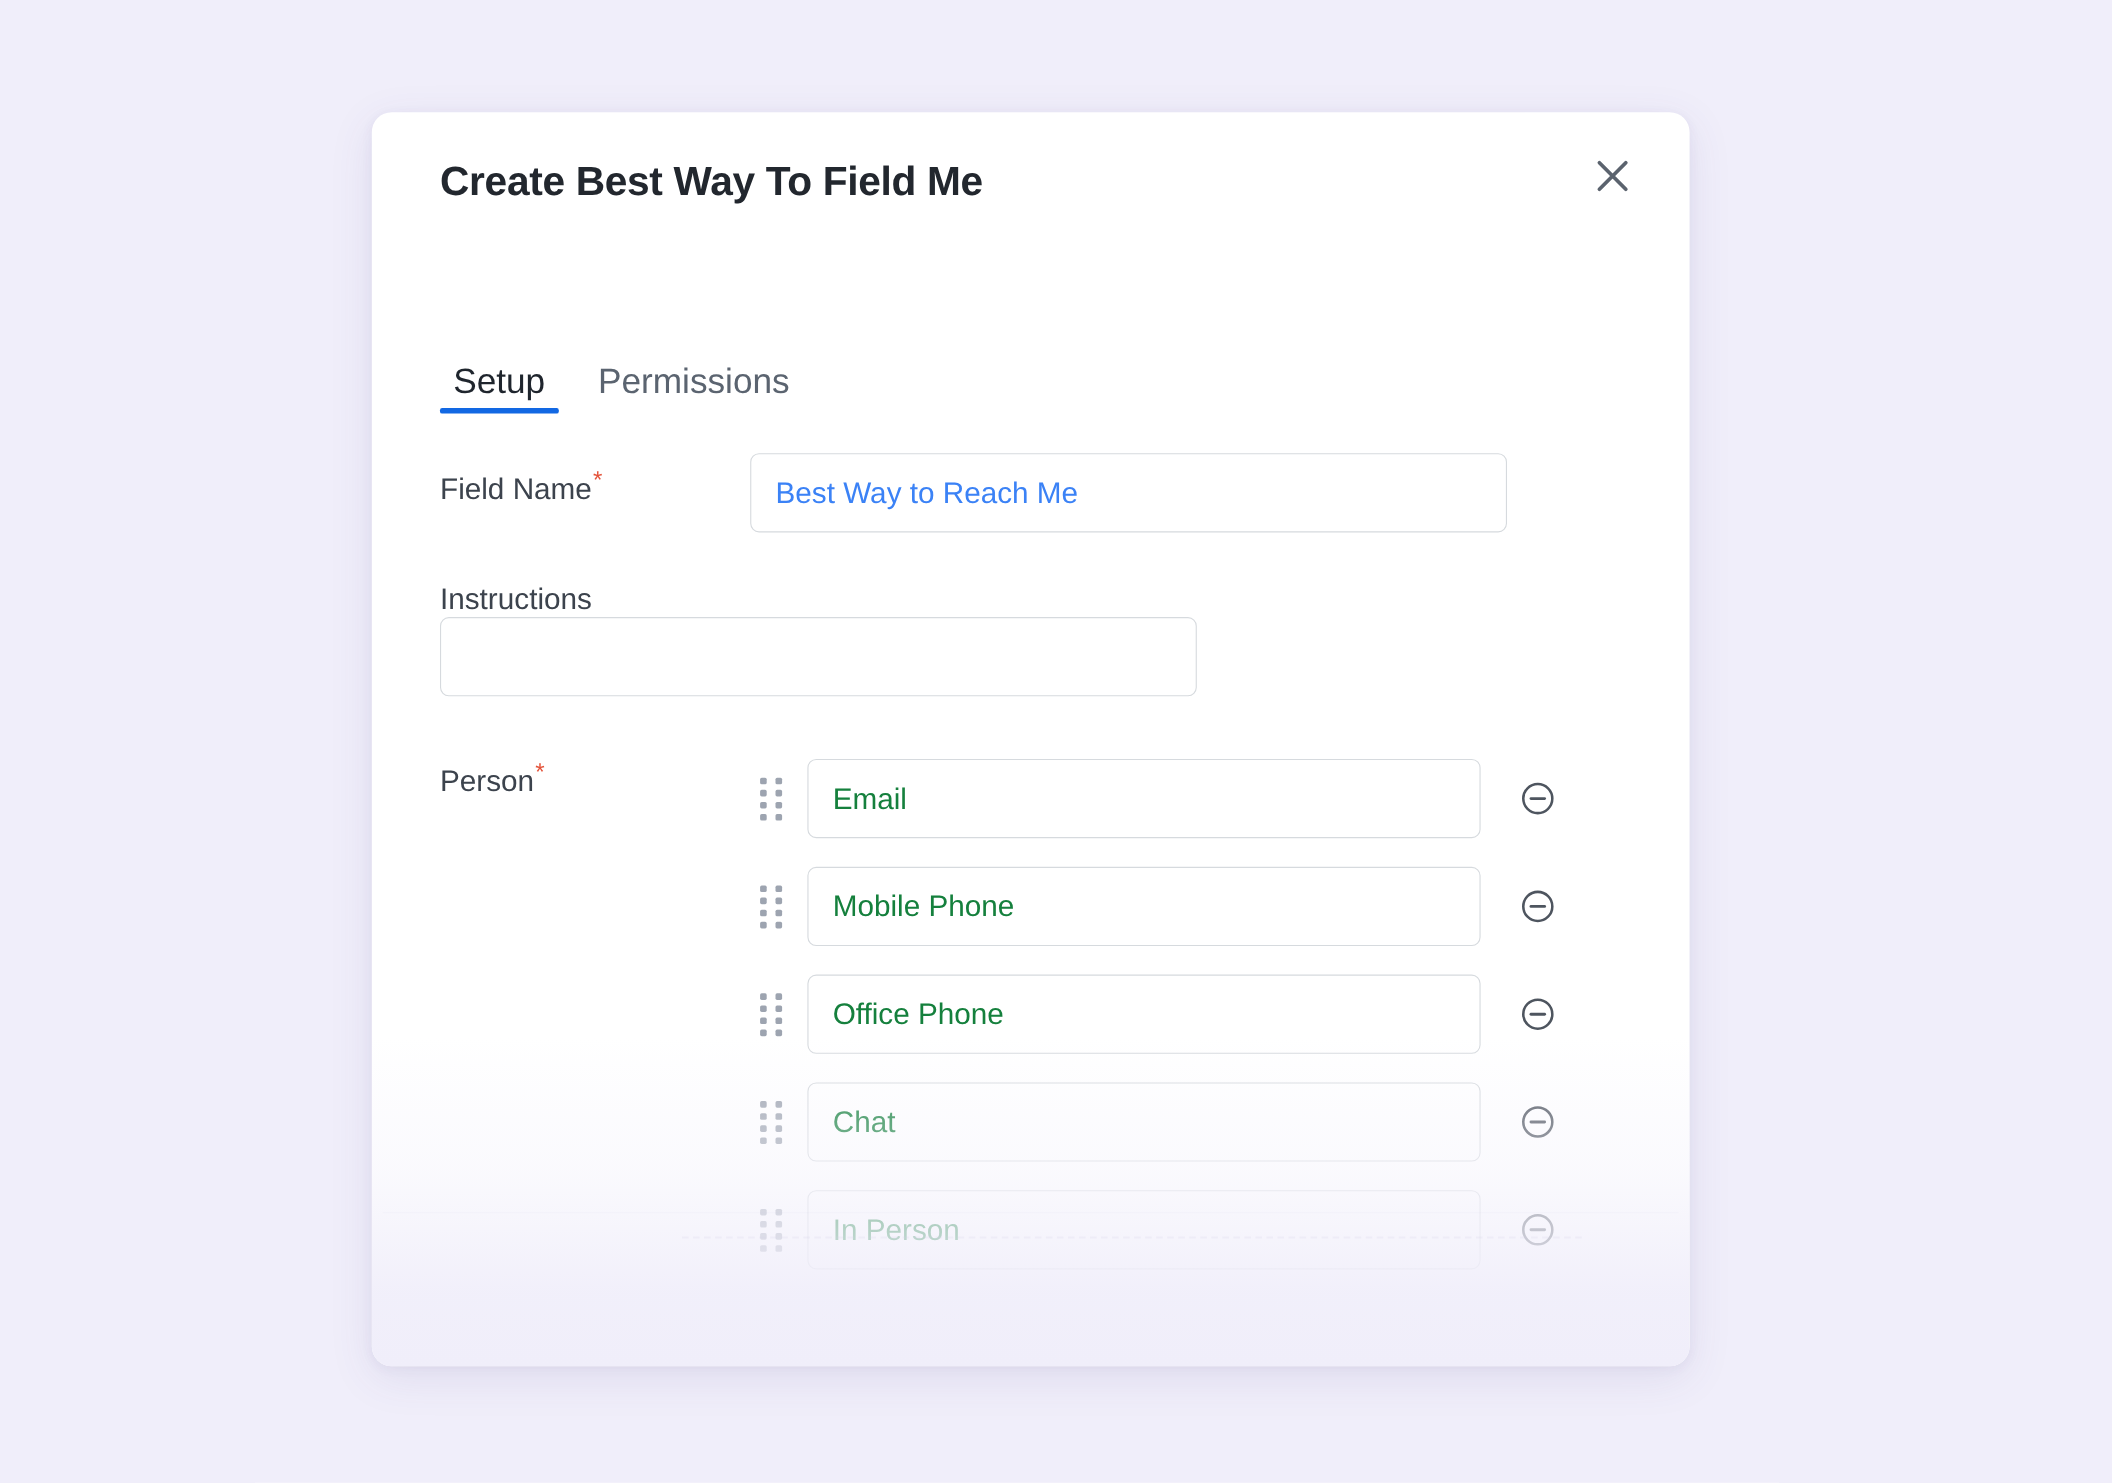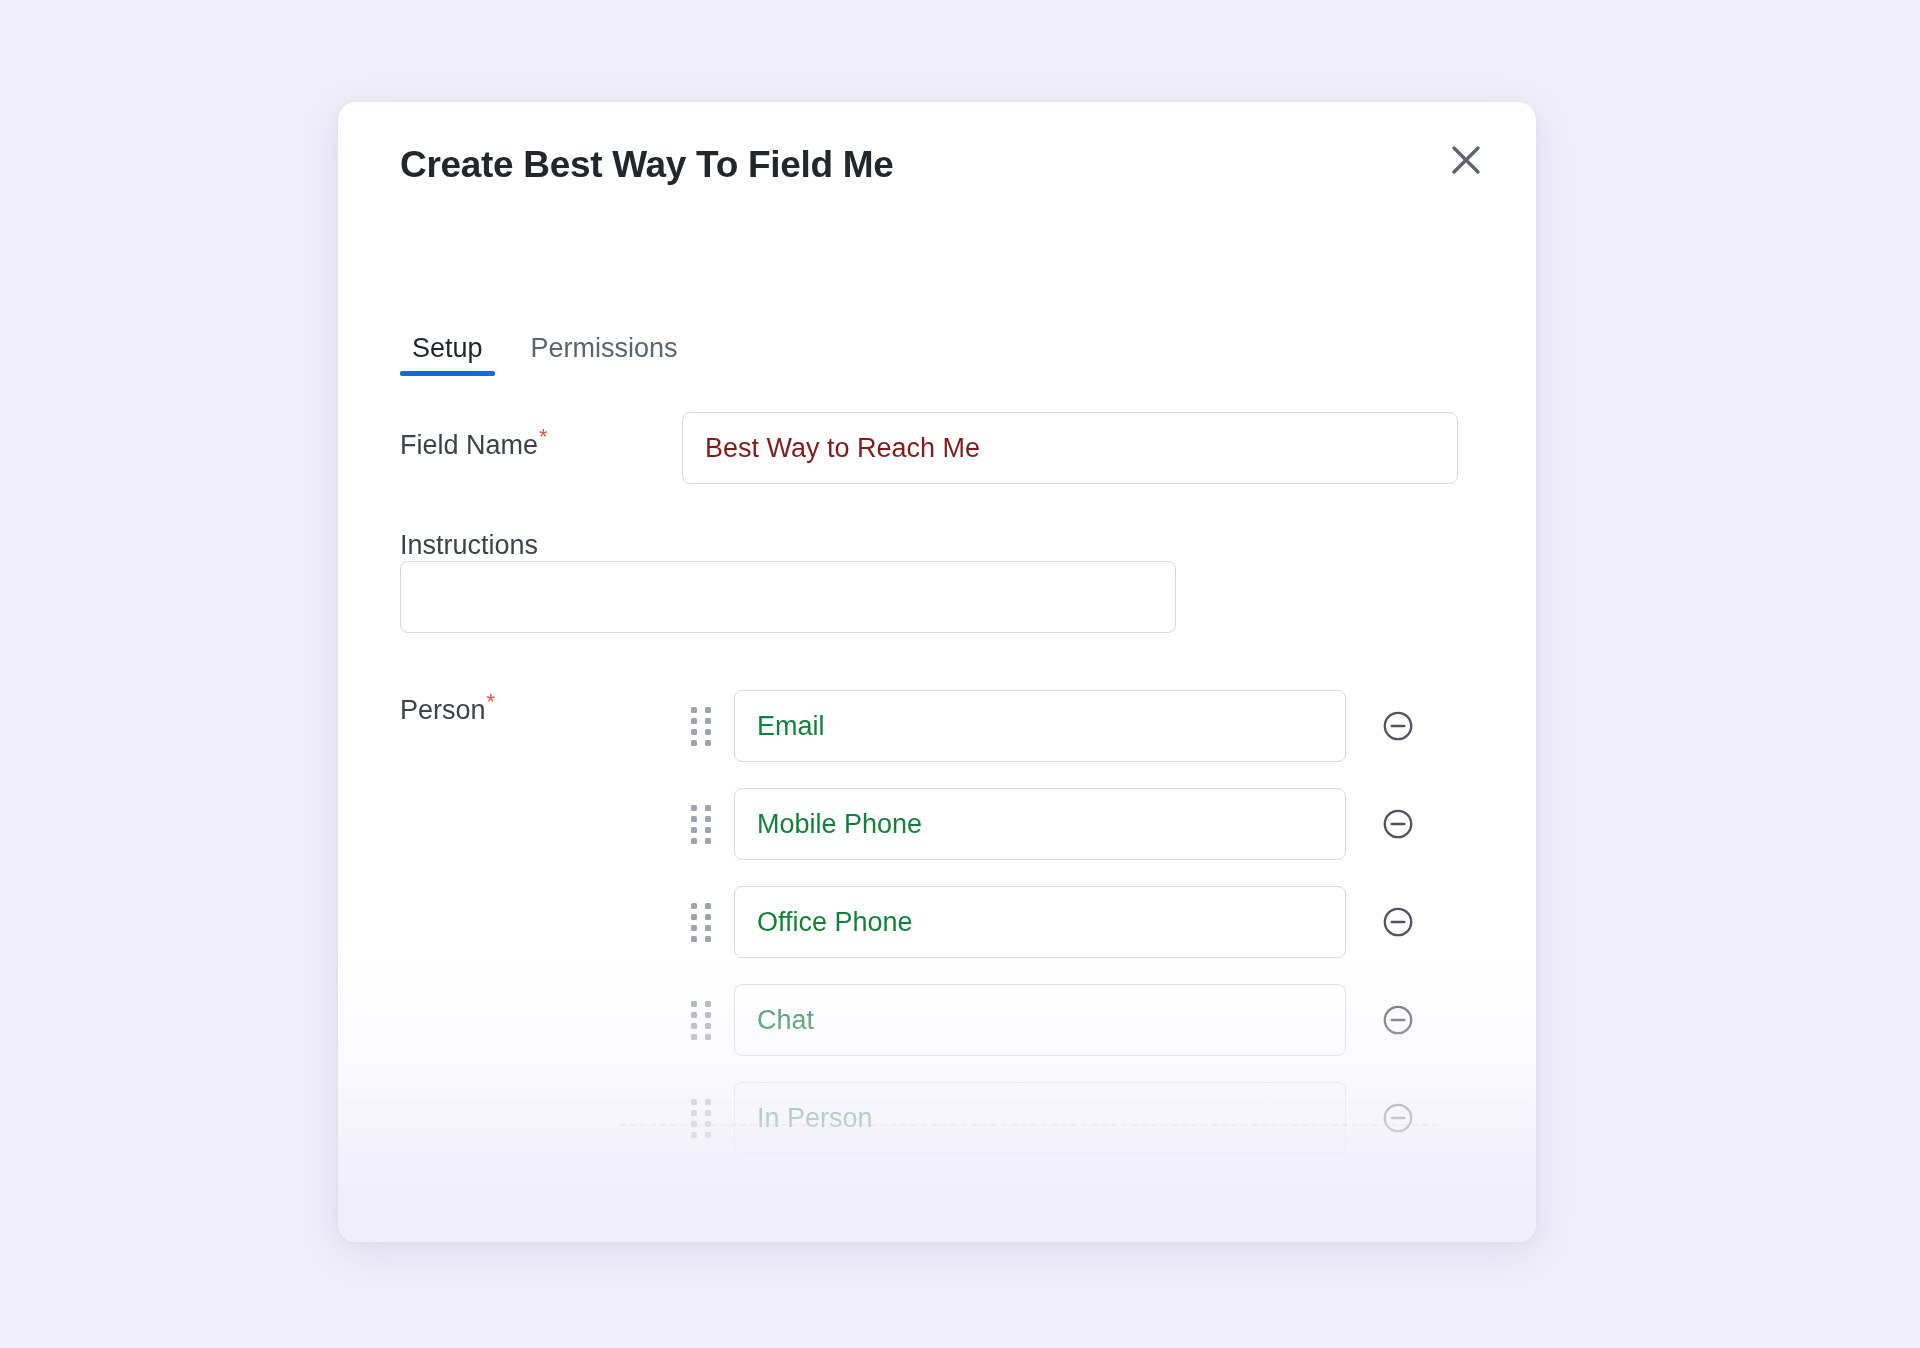--- a/index.html
+++ b/index.html
@@ -109,21 +109,21 @@
     height: 60px;
   }
   .tab-strip {
     display: flex;
     align-items: flex-end;
     gap: 24px;
     height: 52px;
   }
   .tab {
     position: relative;
-    font-size: 27px;
+    font-size: 32px;
     color: #5b6470;
     padding: 0 12px 14px 12px;
     cursor: pointer;
     background: none;
     border: none;
     font-family: inherit;
     line-height: 1;
     white-space: nowrap;
   }
   .tab.active { color: #1f252d; font-weight: 500; }
@@ -173,28 +173,28 @@
     font-size: 22px;
     vertical-align: super;
     line-height: 0;
     margin-left: 1px;
   }
   .row-control { flex: 1 1 auto; }
 
   
   .text-input {
     display: block;
-    width: 776px;
+    width: 688px;
     height: 72px;
     border: 1px solid #d6dade;
     border-radius: 8px;
     background: #ffffff;
     font-family: inherit;
     font-size: 27px;
-    color: #7f1d1d;
+    color: #3b82f6;
     padding: 0 22px;
     outline: none;
   }
   .text-input::placeholder { color: #9aa1aa; }
 
   .row-fieldname { margin-bottom: 28px; }
   .row-instructions { margin-bottom: 44px; flex-direction: column; }
 
   
   .options-list {

